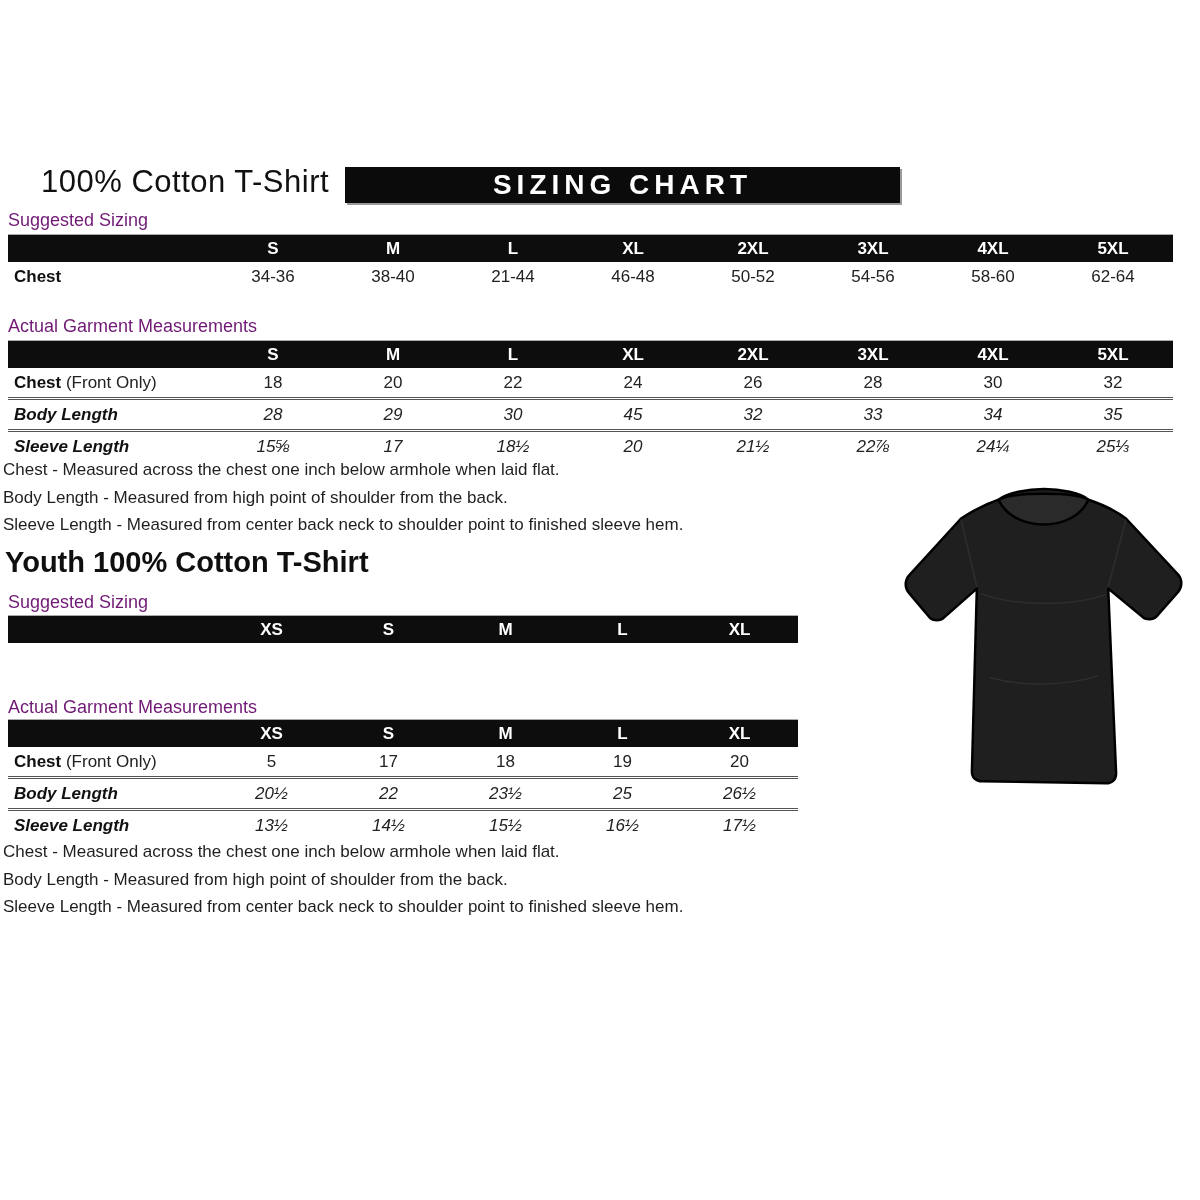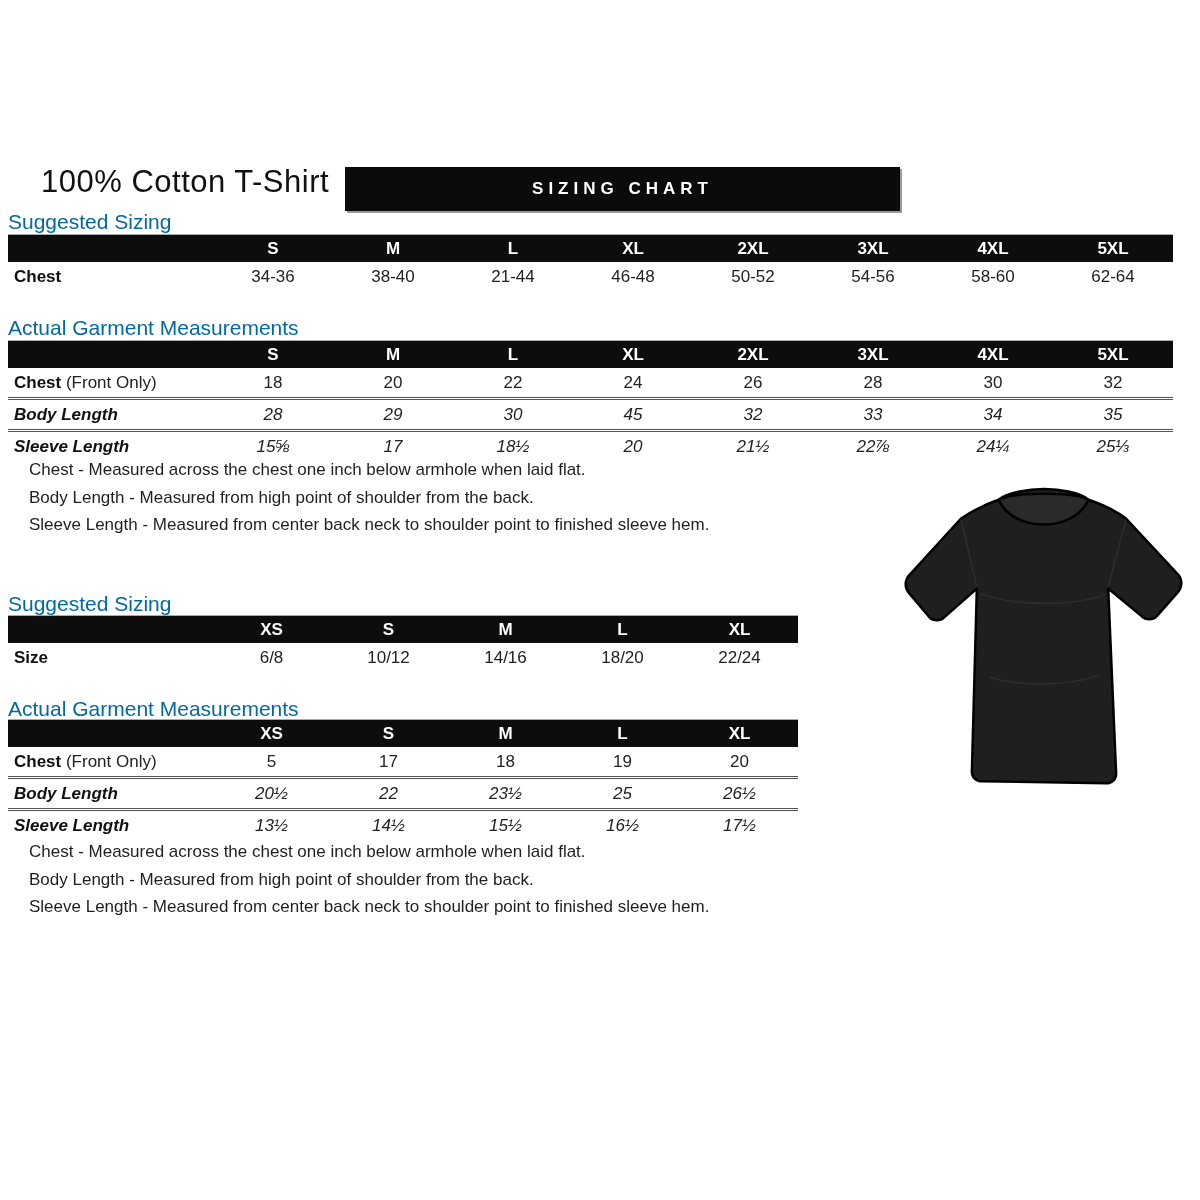--- a/index.html
+++ b/index.html
@@ -5,46 +5,46 @@
   html,body{margin:0;padding:0;background:#fff;}
   .canvas{
     position:relative;width:1200px;height:1200px;background:#ffffff;
     font-family:"Liberation Sans", sans-serif;color:#1a1a1a;overflow:hidden;
   }
   .title-adult{
     position:absolute;left:14px;top:164px;font-size:31px;font-weight:400;
     color:#111;white-space:nowrap;letter-spacing:0.5px;margin-left:27px;
   }
   .banner{
-    position:absolute;left:345px;top:167px;width:555px;height:44px;
+    position:absolute;left:345px;top:167px;width:555px;height:36px;
     background:#0b0b0b;color:#fff;display:flex;align-items:center;justify-content:center;
-    font-size:17px;font-weight:700;letter-spacing:5px;box-shadow:2px 2px 0 #9a9a9a;
+    font-size:28px;font-weight:700;letter-spacing:5px;box-shadow:2px 2px 0 #9a9a9a;
   }
   .section-label{
-    position:absolute;left:8px;font-size:21px;color:#0369a1;white-space:nowrap;
+    position:absolute;left:8px;font-size:18px;color:#701a75;white-space:nowrap;
   }
   table.size{
     position:absolute;left:8px;border-collapse:collapse;table-layout:fixed;
     font-size:17px;border-top:1px solid #aaa;
   }
   table.size th{
     background:#0d0d0d;color:#fff;font-weight:700;height:27px;text-align:center;
     padding:0;font-size:17px;
   }
   table.size td{
     height:29px;text-align:center;padding:0;color:#222;vertical-align:middle;margin-left:16px;
   }
   table.size td.rowlabel{text-align:left;padding-left:6px;white-space:nowrap;}
   td.rowlabel .b{font-weight:700;color:#111;}
   td.rowlabel .r{font-weight:400;color:#222;}
   table.size tr.sep td{border-top:3px double #555;font-style:italic;}
   .adult-cols col.lbl{width:205px;} .adult-cols col.val{width:120px;}
   .youth-cols col.lbl{width:205px;} .youth-cols col.val{width:117px;}
   .note{
-    position:absolute;left:29px;font-size:17px;color:#1f1f1f;white-space:nowrap;
+    position:absolute;left:3px;font-size:17px;color:#1f1f1f;white-space:nowrap;
   }
   .title-youth{
     position:absolute;left:5px;top:546px;font-size:29px;font-weight:700;color:#0f0f0f;
     white-space:nowrap;
   }
   .tshirt{position:absolute;left:893px;top:480px;width:302px;height:326px;}
 </style>
 </head>
 <body>
 
@@ -152,48 +152,41 @@
       <td>24¼</td>
       <td>25⅓</td>
     </tr>
   </tbody>
     </table>
 
   <div class="note" style="top:460px">Chest - Measured across the chest one inch below armhole when laid flat.</div>
   <div class="note" style="top:488px">Body Length - Measured from high point of shoulder from the back.</div>
   <div class="note" style="top:515px">Sleeve Length - Measured from center back neck to shoulder point to finished sleeve hem.</div>
 
+  <div class="title-youth">Youth 100% Cotton T-Shirt</div>
 
   <div class="section-label" style="top:592px">Suggested Sizing</div>
 
   <table class="size" style="top:615px;width:790px">
     <colgroup class="youth-cols">
         <col class="lbl">
         <col class="val">
         <col class="val">
         <col class="val">
         <col class="val">
         <col class="val">
       </colgroup>
     <tbody>
         <tr>
       <th></th>
       <th>XS</th>
       <th>S</th>
       <th>M</th>
       <th>L</th>
       <th>XL</th>
-    </tr>
-    <tr>
-      <td class="rowlabel"><span class="b">Size</span></td>
-      <td>6/8</td>
-      <td>10/12</td>
-      <td>14/16</td>
-      <td>18/20</td>
-      <td>22/24</td>
     </tr>
   </tbody>
     </table>
 
   <div class="section-label" style="top:697px">Actual Garment Measurements</div>
 
   <table class="size" style="top:719px;width:790px">
     <colgroup class="youth-cols">
         <col class="lbl">
         <col class="val">

